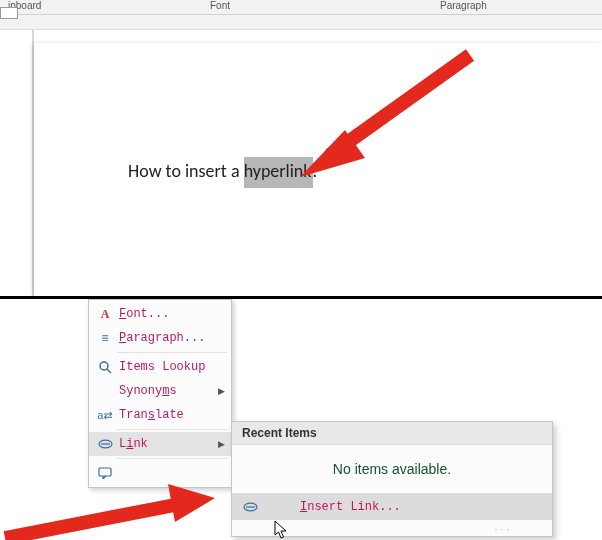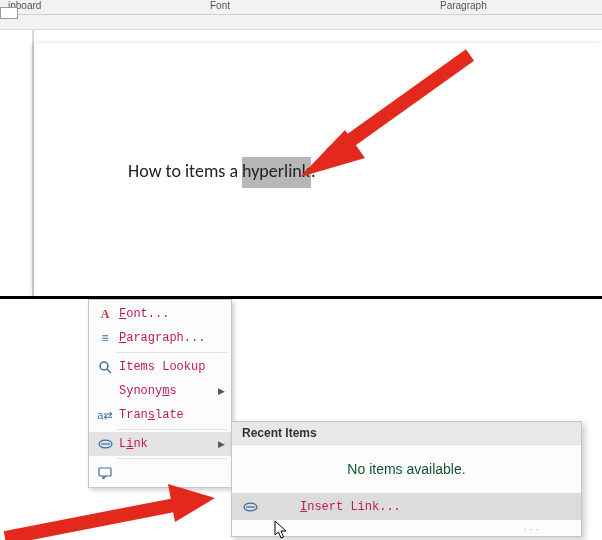--- a/index.html
+++ b/index.html
@@ -127,21 +127,21 @@
   }
   .menu-sep {
     height: 1px;
     margin: 2px 4px 2px 28px;
     background: #e1e1e1;
   }
   
   .submenu {
     position: absolute;
     top: 421px; left: 231px;
-    width: 351px;
+    width: 322px;
     background: #fcfcfc;
     border: 1px solid #c6c6c6;
     box-shadow: 3px 3px 6px rgba(0,0,0,0.2);
   }
   .submenu-header {
     background: #e8e8e8;
     padding: 4px 10px;
     font-weight: bold;
     font-size: 12px;
     color: #333;
@@ -198,21 +198,21 @@
     <span class="ribbon-label lbl-para">Paragraph</span>
   </div>
   <div class="ribbon-sep"></div>
   <div class="ruler-marker"></div>
 </div>
 
 <div class="page-edge"></div>
 <div class="document-page"></div>
 
 <div class="doc-text">
-  <span>How to items a </span><span class="highlight"><span class="word">hyperlink</span></span><span>.</span>
+  <span>How to insert a </span><span class="highlight"><span class="word">hyperlink</span></span><span>.</span>
 </div>
 
 <svg class="arrow1-svg" viewBox="0 0 215 145">
   <defs></defs>
   <line x1="200" y1="10" x2="60" y2="110" stroke="#e3281e" stroke-width="14"></line>
   <polygon points="30,132 75,85 95,113" fill="#e3281e"></polygon>
 </svg>
 
 <div class="divider-heavy"></div>
 

